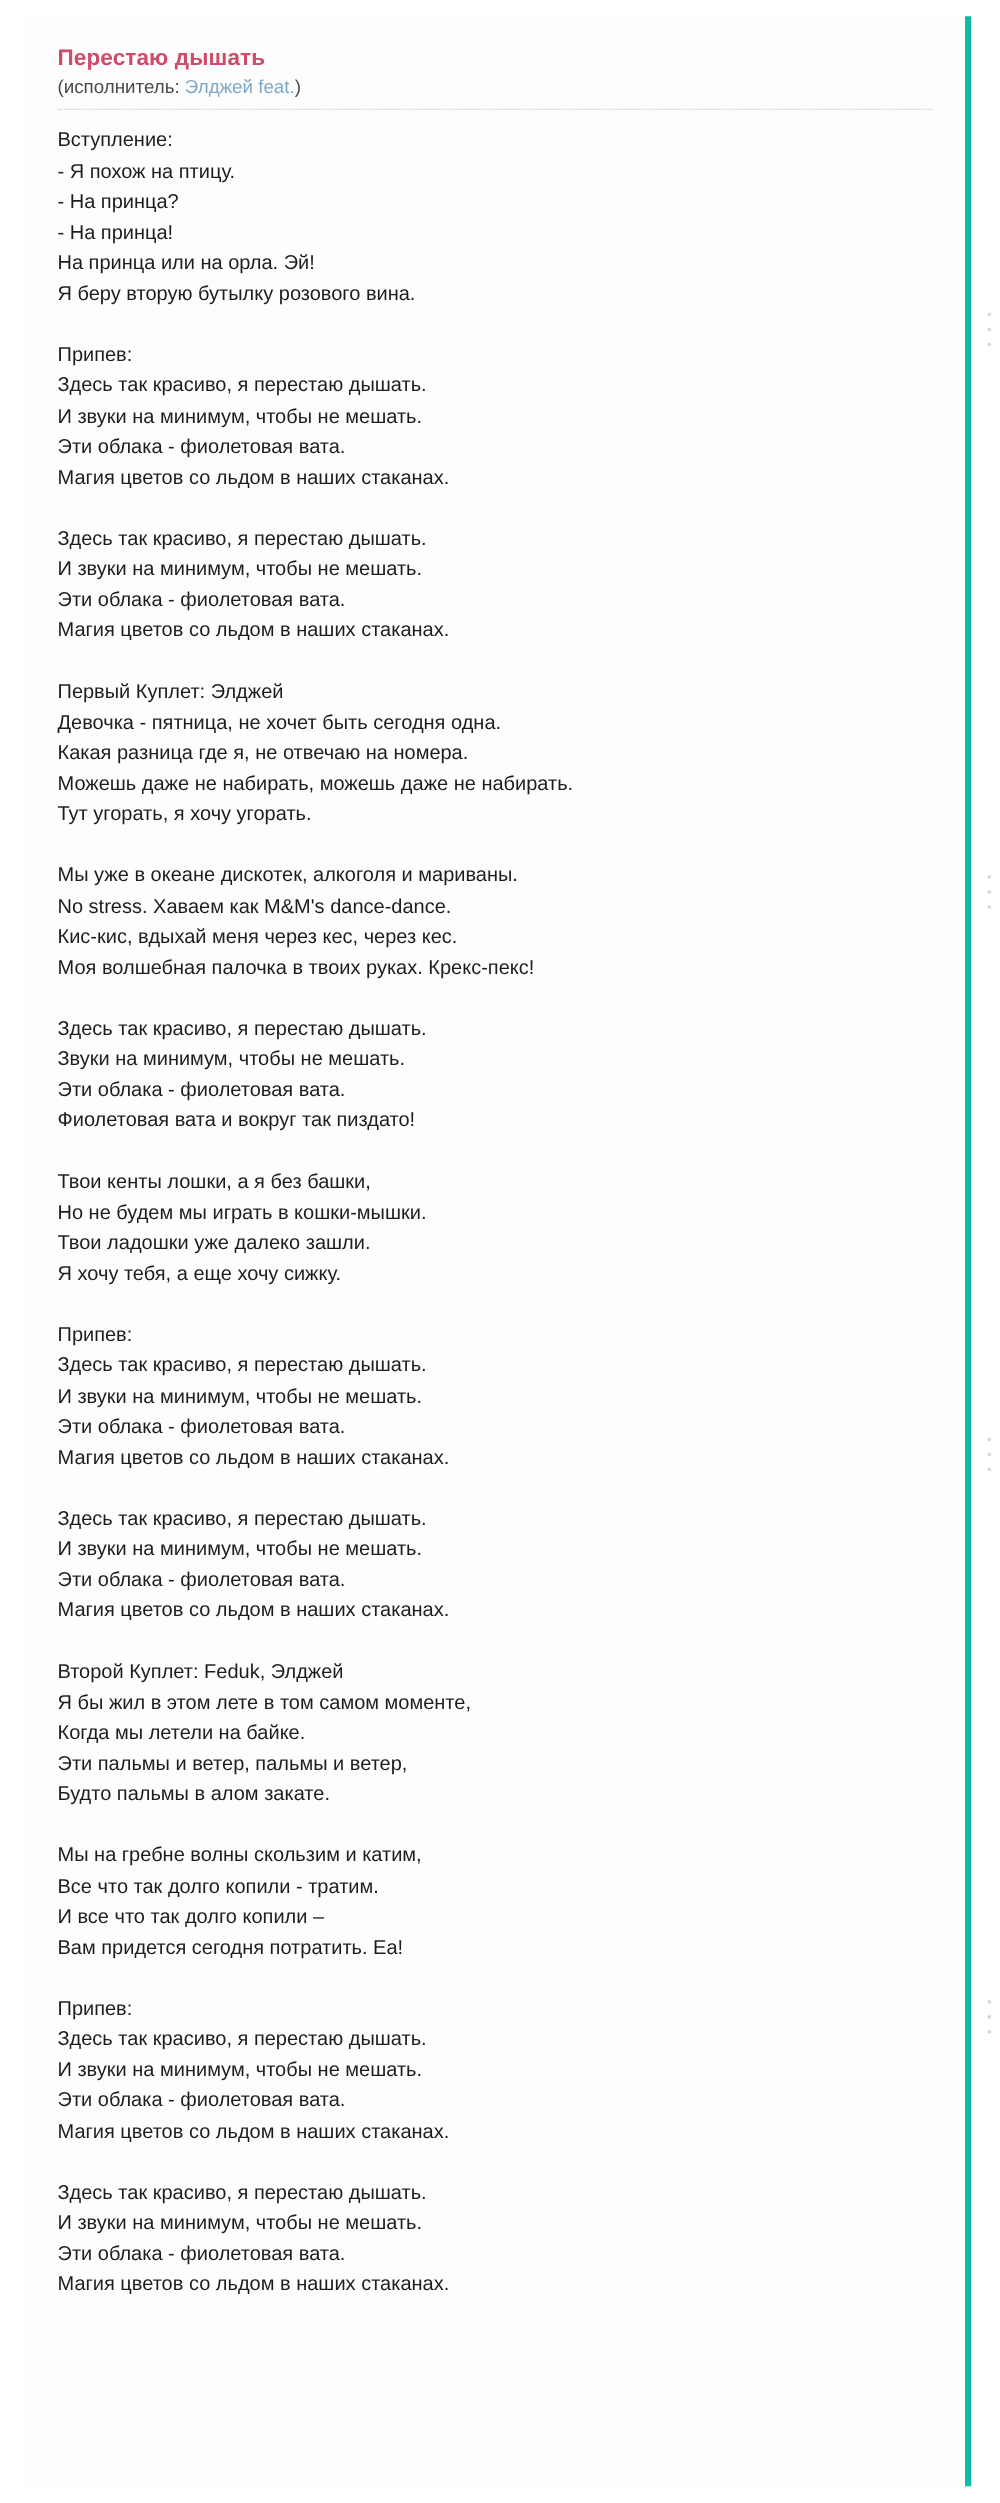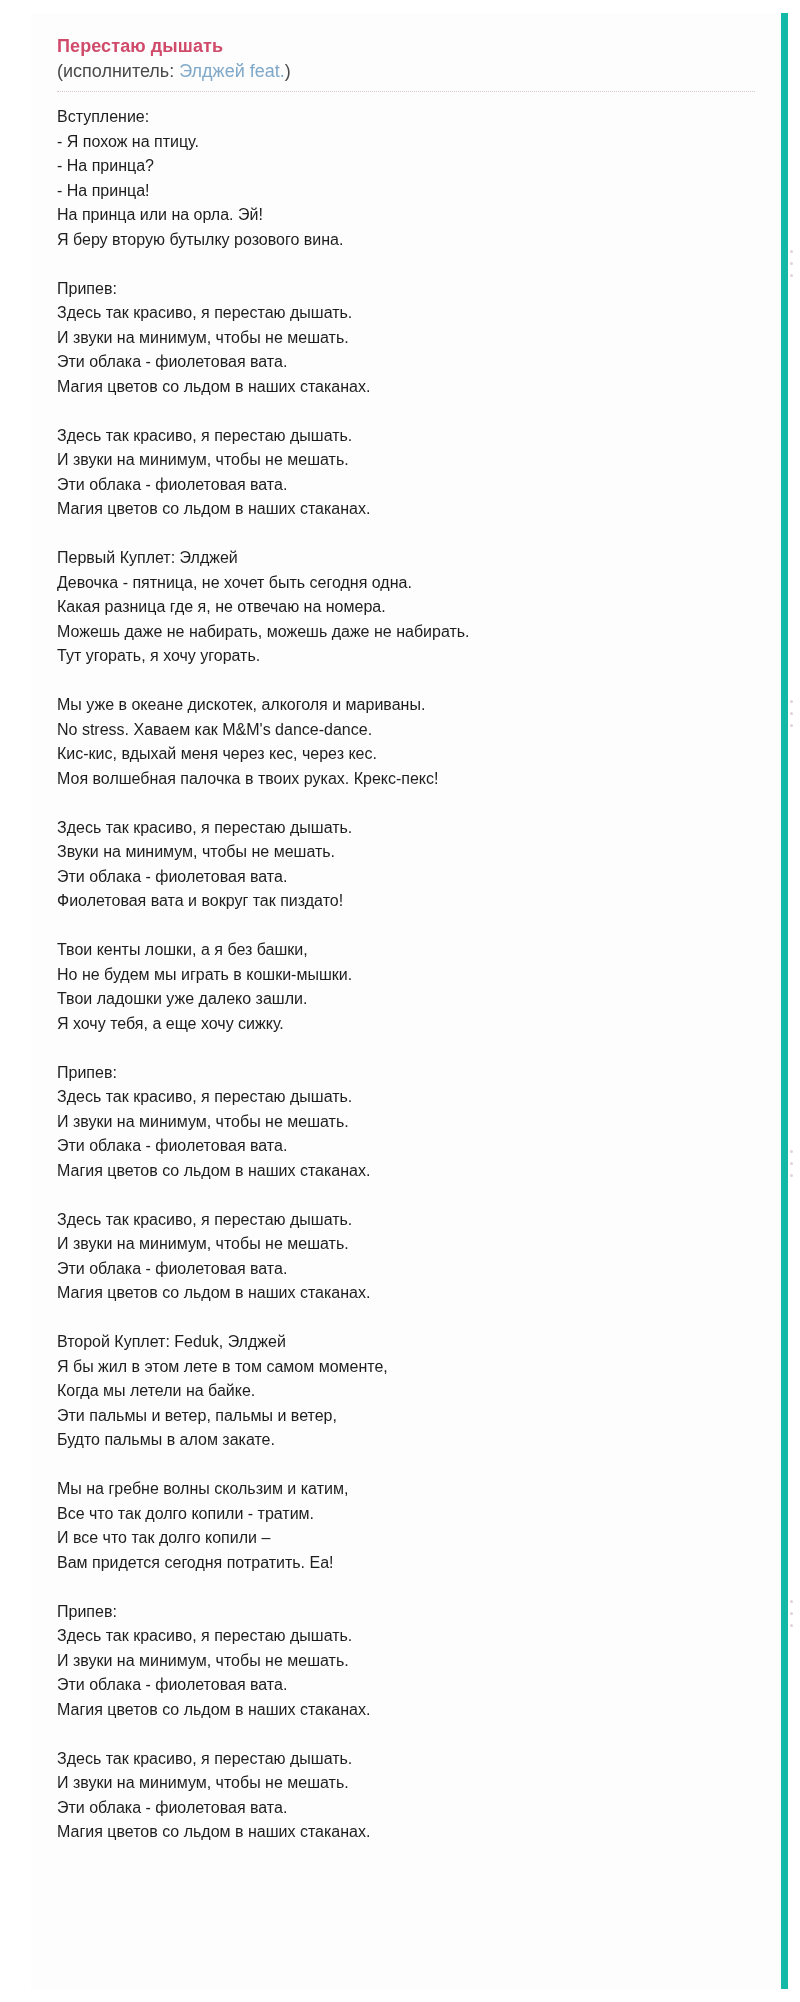--- a/index.html
+++ b/index.html
@@ -14,27 +14,27 @@
   }
   .page {
     position: relative;
     width: 800px;
     min-height: 2002px;
     background: #ffffff;
     box-sizing: border-box;
   }
   .card {
     position: absolute;
-    left: 30px;
+    left: 19px;
     top: 13px;
     width: 758px;
     min-height: 1976px;
     background: #fdfdfd;
     border-left: 1px solid #e9d9df;
-    border-right: 7px solid #14b8a6;
+    border-right: 5px solid #14b8a6;
     box-sizing: border-box;
     padding: 22px 26px 20px 26px;
   }
   .card:before {
     content: "";
     position: absolute;
     left: -13px;
     top: 0;
     width: 13px;
     height: 100%;
@@ -42,21 +42,21 @@
   }
   .song-title {
     color: #d04a6a;
     font-size: 18px;
     font-weight: bold;
     line-height: 22px;
     margin: 0 0 4px 0;
     letter-spacing: 0.1px;
   }
   .artist-line {
-    font-size: 18px;
+    font-size: 15px;
     color: #4a4a4a;
     padding-bottom: 9px;
     border-bottom: 1px dotted #d8c7cd;
     margin-bottom: 13px;
   }
   .artist-line a {
     color: #7fa8c9;
     text-decoration: none;
   }
   .lyrics {

